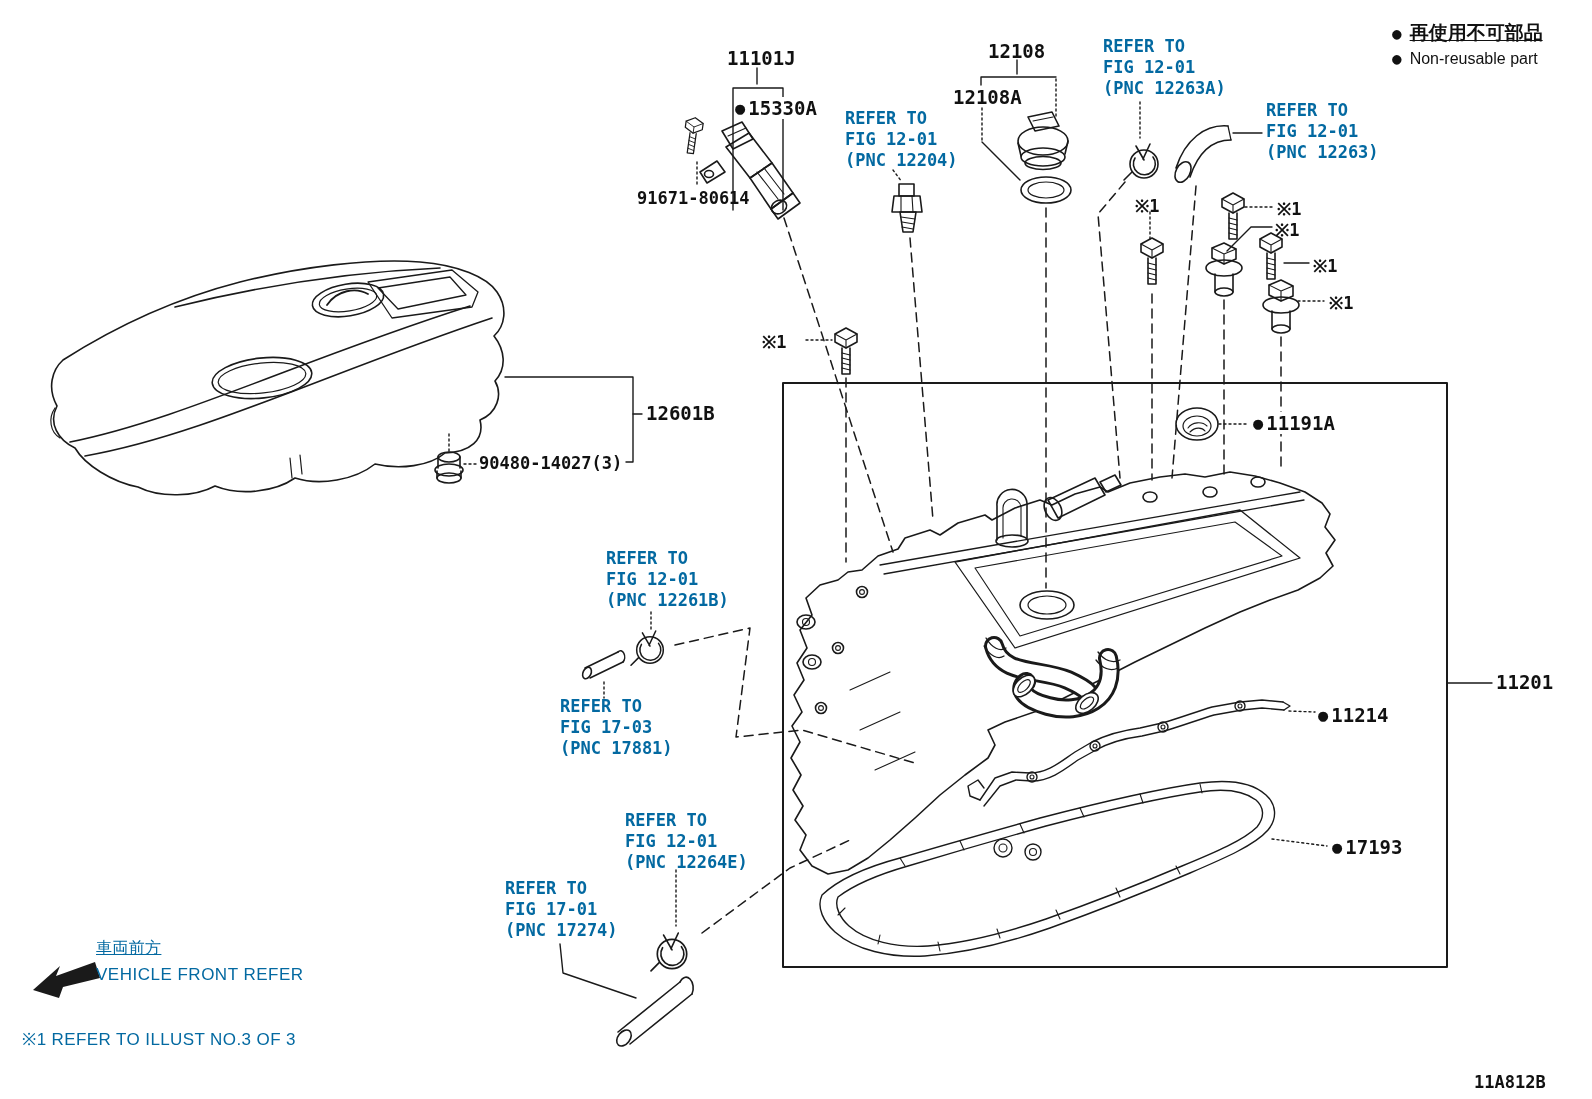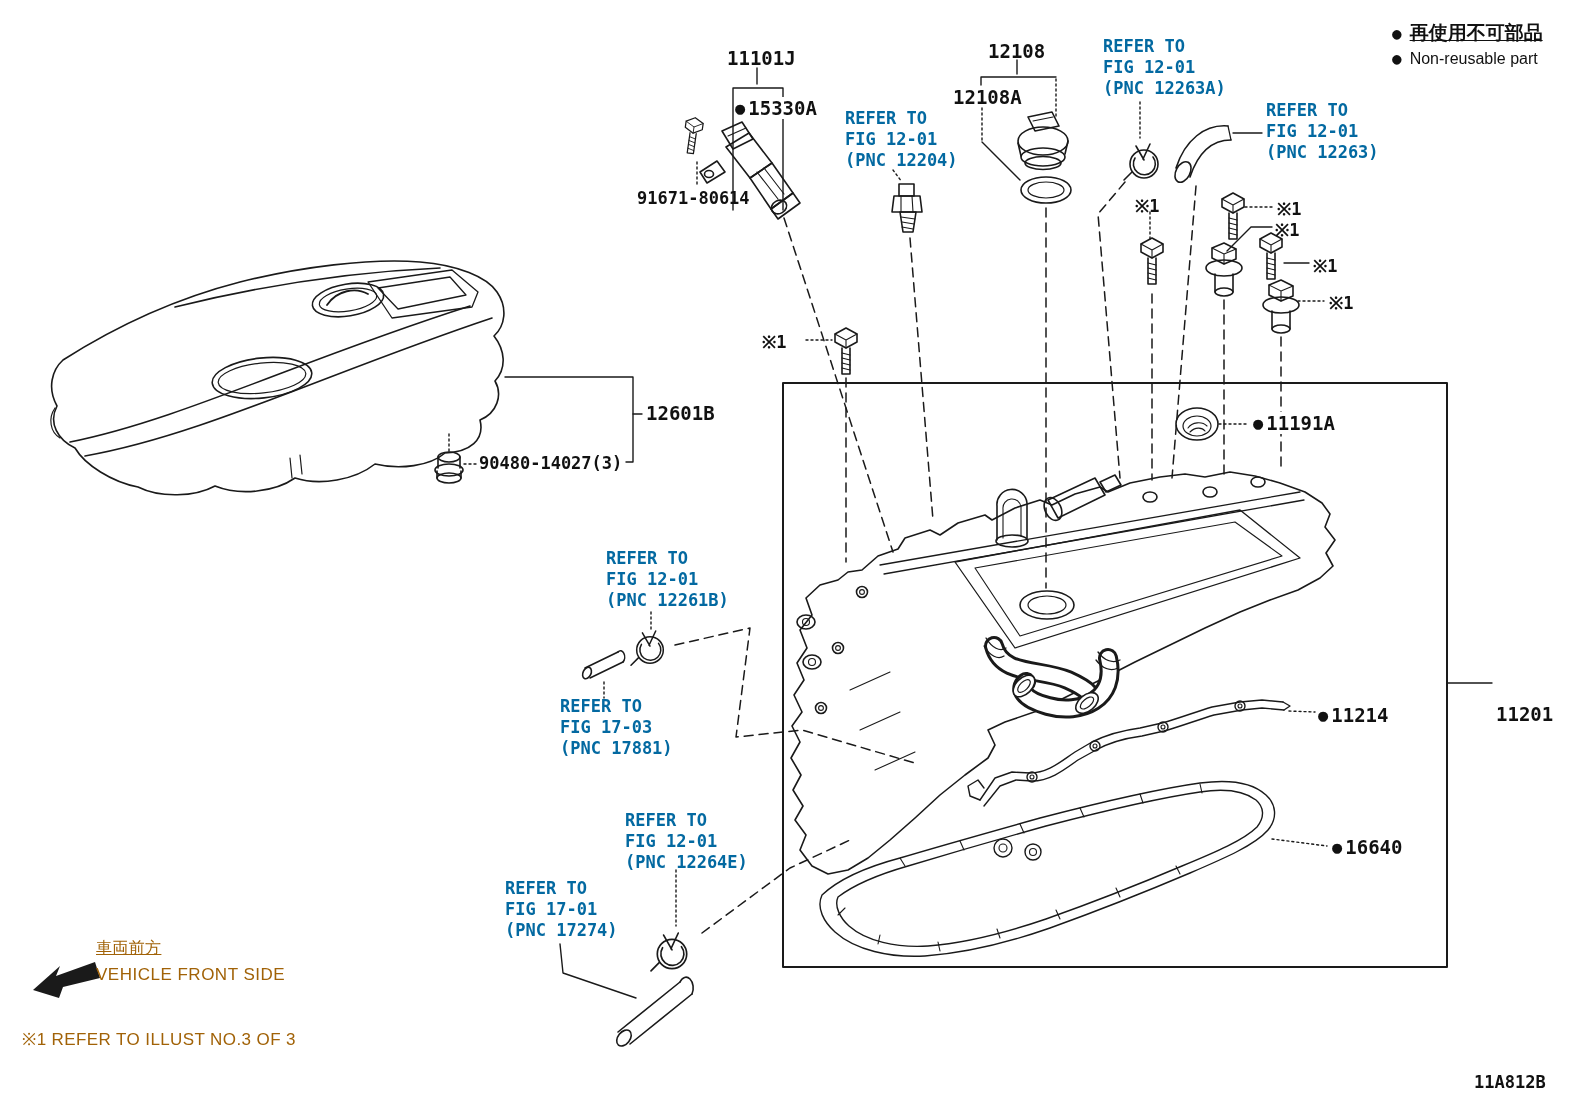--- a/index.html
+++ b/index.html
@@ -10,21 +10,21 @@
        font-size:19px;line-height:20px;white-space:nowrap;color:#111;}
   .lbl.s17{font-size:17px;}
   .ref{position:absolute;font-family:"DejaVu Sans Mono",monospace;font-weight:bold;
        font-size:17px;line-height:21px;white-space:nowrap;color:#0369a1;}
   .bullet{font-size:17px;line-height:1;margin-right:3px;}
   .blbl{position:absolute;display:flex;align-items:center;white-space:nowrap;
         font-family:"DejaVu Sans Mono",monospace;font-weight:bold;font-size:19px;color:#111;background:#fff;}
   .mark{position:absolute;font-family:"DejaVu Sans Mono",monospace;font-weight:bold;
         font-size:17px;white-space:nowrap;color:#111;}
   .note{position:absolute;font-family:"Liberation Sans",sans-serif;font-size:16px;
-        letter-spacing:.35px;white-space:nowrap;color:#a16207;}
+        letter-spacing:.35px;white-space:nowrap;color:#0369a1;}
   .legend{position:absolute;display:flex;align-items:center;white-space:nowrap;color:#111;}
   .legend .dot{font-size:16px;margin-right:8px;}
   .jp{font-family:"DejaVu Sans",sans-serif;text-decoration:underline;}
 </style>
 </head>
 <body>
 
 <div class="stage">
 
 <svg class="art" width="1592" height="1099" viewBox="0 0 1592 1099" fill="none" stroke="#1a1a1a" stroke-width="1.6" stroke-linecap="round" stroke-linejoin="round">
@@ -330,30 +330,30 @@
 </div>
 
 <div class="lbl" style="left:646px;top:403px;">12601B</div>
 <div class="lbl s17" style="left:479px;top:453px;">90480-14027(3)</div>
 
 <div class="blbl" style="left:1253px;top:412px;">
   <span class="bullet">●</span>
   <span>11191A</span>
 </div>
 
-<div class="lbl" style="left:1496px;top:672px;margin-top:32px;">11201</div>
+<div class="lbl" style="left:1496px;top:672px;">11201</div>
 
 <div class="blbl" style="left:1318px;top:704px;">
   <span class="bullet">●</span>
   <span>11214</span>
 </div>
 
 <div class="blbl" style="left:1332px;top:836px;">
   <span class="bullet">●</span>
-  <span>16640</span>
+  <span>17193</span>
 </div>
 
 <div class="ref" style="left:606px;top:548px;">
   <div>REFER TO</div>
   <div>FIG 12-01</div>
   <div>(PNC 12261B)</div>
 </div>
 
 <div class="ref" style="left:560px;top:696px;">
   <div>REFER TO</div>
@@ -374,18 +374,18 @@
 </div>
 
 <div class="mark" style="left:762px;top:330px;">※1</div>
 <div class="mark" style="left:1135px;top:194px;">※1</div>
 <div class="mark" style="left:1277px;top:197px;">※1</div>
 <div class="mark" style="left:1275px;top:218px;">※1</div>
 <div class="mark" style="left:1313px;top:254px;">※1</div>
 <div class="mark" style="left:1329px;top:291px;">※1</div>
 
 <div class="note jp" style="left:96px;top:938px;font-size:16px;">車両前方</div>
-<div class="note" style="left:96px;top:965px;font-size:17px;letter-spacing:.5px;">VEHICLE FRONT SIDE</div>
+<div class="note" style="left:96px;top:965px;font-size:17px;letter-spacing:.5px;">VEHICLE FRONT REFER</div>
 
 <div class="note" style="left:22px;top:1027px;font-size:17px;letter-spacing:.4px;">※1 REFER TO ILLUST NO.3 OF 3</div>
 <div class="lbl s17" style="left:1474px;top:1072px;">11A812B</div>
 
 </div>
 
 </body></html>

